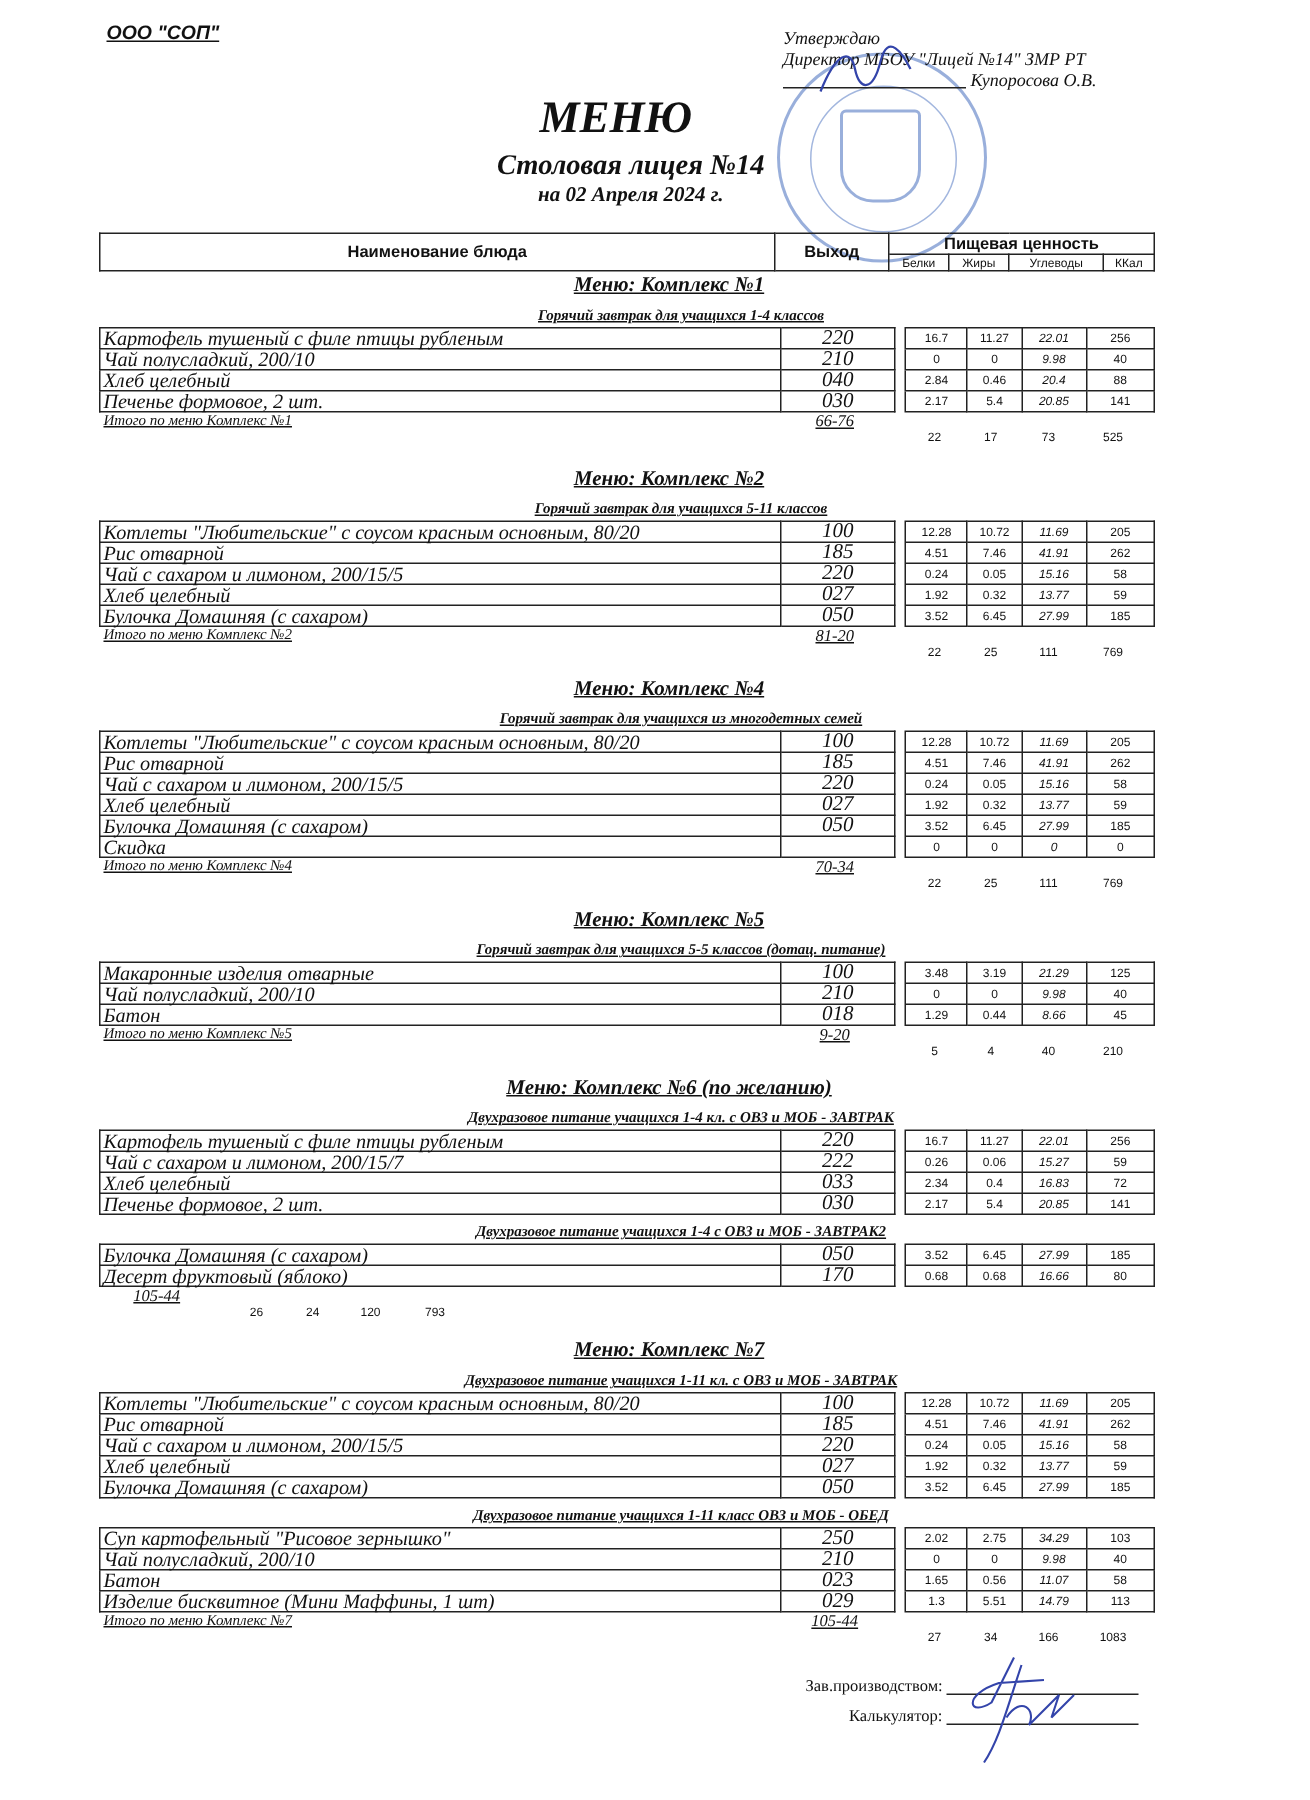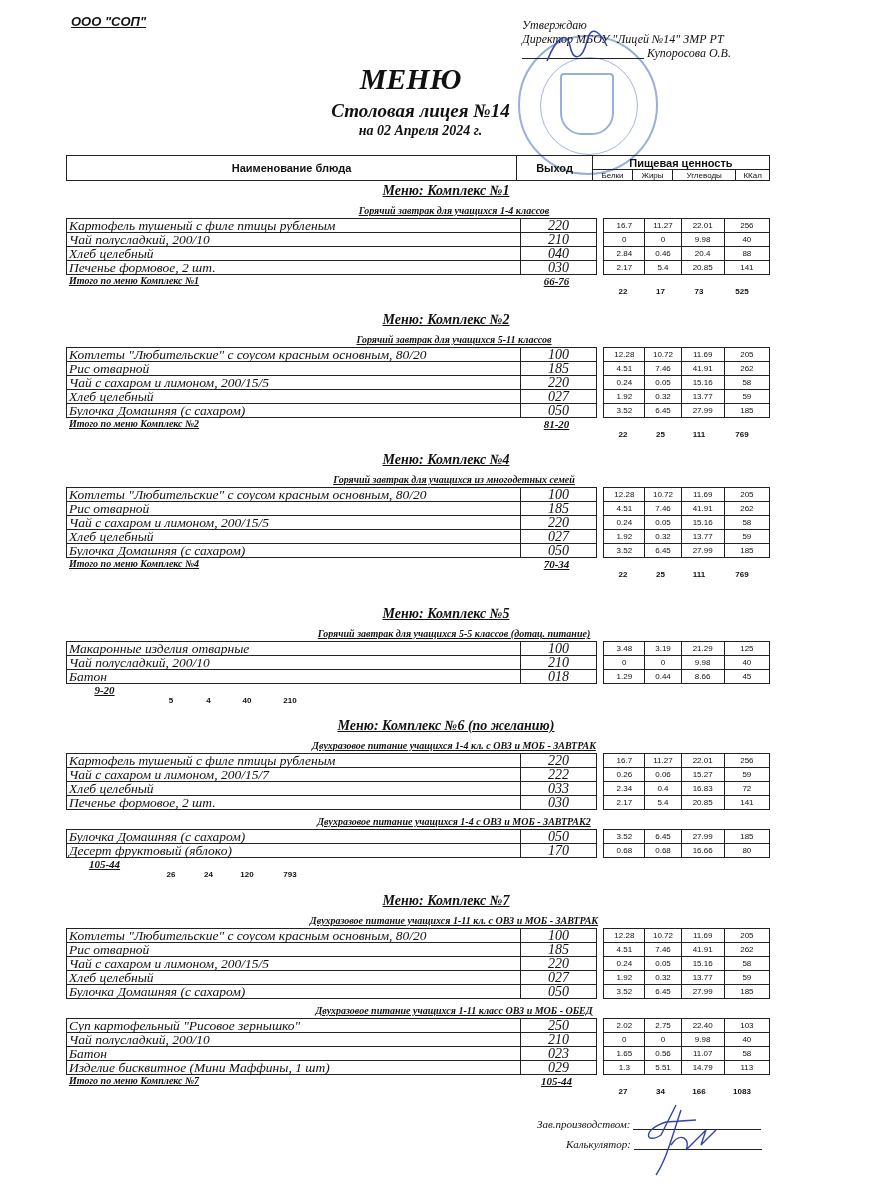--- a/index.html
+++ b/index.html
@@ -22,27 +22,27 @@
   .hdr .small { font-size:8px; height:10px; }
   .sec { position:absolute; left:66px; width:776px; }
   .sec-title { text-align:center; font-size:14px; font-style:italic; font-weight:bold; text-decoration:underline; margin-left:-16px; }
   .sub-title { text-align:center; font-size:10px; font-style:italic; font-weight:bold; text-decoration:underline; margin-top:6px; height:13px; }
   .mt { width:704px; }
   .mt td { border:1.5px solid #222; height:13px; padding:0; }
   .mt .name { width:449px; font-size:13.5px; font-style:italic; padding-left:2px; white-space:nowrap; line-height:12px; }
   .mt .out { width:75px; font-size:14px; font-style:italic; text-align:center; line-height:12px; }
   .mt .gap { width:6px; border-top:none; border-bottom:none; }
   .mt .num { font-family:"Liberation Sans", sans-serif; font-size:8px; text-align:center; }
-  .mt .c1 { width:40px; } .mt .c2 { width:35px; } .mt .c3 { width:42px; } .mt .c4 { width:44px; }
-  .total { display:flex; width:704px; height:14px; font-size:10px; font-weight:bold; font-style:italic; }
+  .mt .c1 { width:40px; } .mt .c2 { width:35px; } .mt .c3 { width:42px;font-style:italic; } .mt .c4 { width:44px; }
+  .total { display:flex; width:704px; height:14px; font-size:10px; font-weight:normal; font-style:italic; }
   .total .tl { width:449px; text-decoration:underline; padding-left:3px; }
   .total .to { width:77px; text-align:center; text-decoration:underline; font-size:11px; }
   .total .tg { width:8px; }
   .total .tn { font-family:"Liberation Sans", sans-serif; font-style:normal; font-size:8px; text-align:center;margin-top:12px; }
-  .sign { font-size:11px; font-style:italic; }
+  .sign { font-size:11px; }
   .sign .ln { display:inline-block; width:128px; border-bottom:1px solid #222; vertical-align:bottom; }
   .sigscribble { left:636px; top:1100px; }
 </style>
 </head>
 <body>
 
 <div class="abs org">ООО "СОП"</div>
 
 <div class="abs stamp">
   <div class="inner"></div>
@@ -238,20 +238,29 @@
         </tr>
           <tr>
           <td class="name">Булочка Домашняя (с сахаром)</td>
           <td class="out">050</td>
           <td class="gap"></td>
           <td class="num c1">3.52</td>
           <td class="num c2">6.45</td>
           <td class="num c3">27.99</td>
           <td class="num c4">185</td>
         </tr>
+          <tr>
+          <td class="name">Скидка</td>
+          <td class="out"></td>
+          <td class="gap"></td>
+          <td class="num c1">0</td>
+          <td class="num c2">0</td>
+          <td class="num c3">0</td>
+          <td class="num c4">0</td>
+        </tr>
         </tbody>
       </table>
       <div class="total">
       <span class="tl">Итого по меню Комплекс №4</span>
       <span class="to">70-34</span>
       <span class="tg"></span>
       <span class="tn" style="width:40px">22</span>
       <span class="tn" style="width:35px">25</span>
       <span class="tn" style="width:42px">111</span>
       <span class="tn" style="width:44px">769</span>
@@ -285,20 +294,21 @@
           <td class="out">018</td>
           <td class="gap"></td>
           <td class="num c1">1.29</td>
           <td class="num c2">0.44</td>
           <td class="num c3">8.66</td>
           <td class="num c4">45</td>
         </tr>
         </tbody>
       </table>
       <div class="total">
+      <span class="tl">Итого по меню Комплекс №5</span>
       <span class="to">9-20</span>
       <span class="tg"></span>
       <span class="tn" style="width:40px">5</span>
       <span class="tn" style="width:35px">4</span>
       <span class="tn" style="width:42px">40</span>
       <span class="tn" style="width:44px">210</span>
     </div>
     </div>
     <div class="sec" style="top: 718px;">
       <div class="sec-title">Меню: Комплекс №6 (по желанию)</div>
@@ -429,21 +439,21 @@
       </table>
       <div class="sub-title">Двухразовое питание учащихся 1-11 класс ОВЗ и МОБ - ОБЕД</div>
       <table class="mt">
         <tbody>
           <tr>
           <td class="name">Суп картофельный "Рисовое зернышко"</td>
           <td class="out">250</td>
           <td class="gap"></td>
           <td class="num c1">2.02</td>
           <td class="num c2">2.75</td>
-          <td class="num c3">22.40</td>
+          <td class="num c3">34.29</td>
           <td class="num c4">103</td>
         </tr>
           <tr>
           <td class="name">Чай полусладкий, 200/10</td>
           <td class="out">210</td>
           <td class="gap"></td>
           <td class="num c1">0</td>
           <td class="num c2">0</td>
           <td class="num c3">9.98</td>
           <td class="num c4">40</td>

